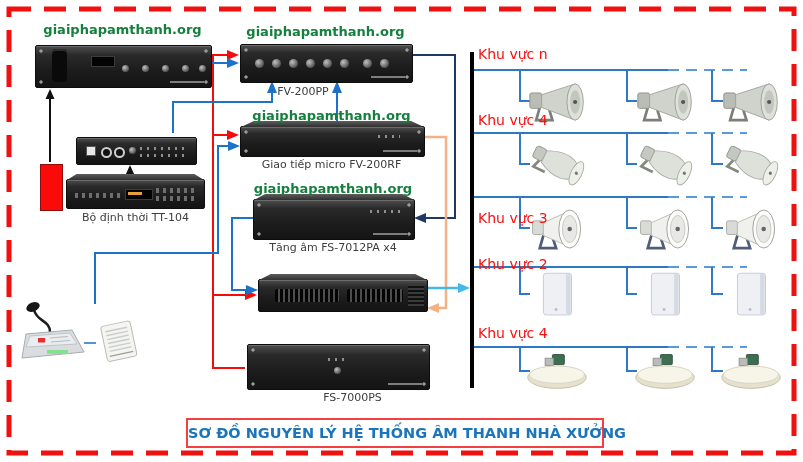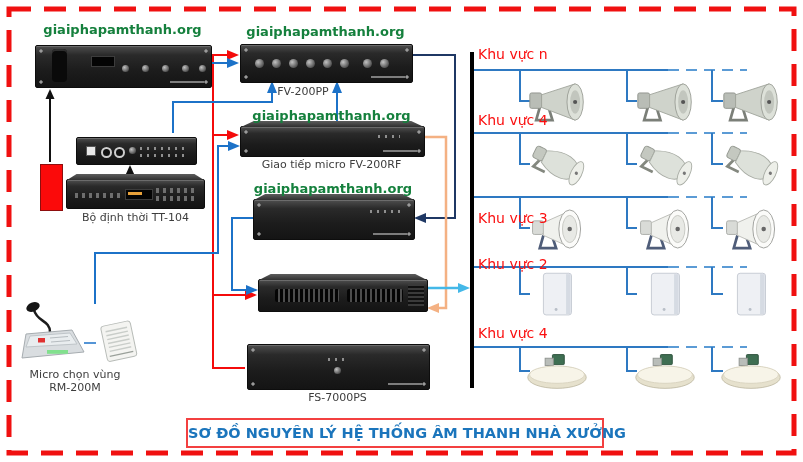--- a/index.html
+++ b/index.html
@@ -275,27 +275,24 @@
     <div class="ticks" style="left:80px;top:13px;width:20px;height:3px;"></div>
     <div class="tagline"></div>
   </div>
 
   <div class="wm" style="left:35px;top:22px;width:175px;">giaiphapamthanh.org</div>
   <div class="wm" style="left:240px;top:24px;width:171px;">giaiphapamthanh.org</div>
   <div class="wm" style="left:240px;top:108px;width:183px;">giaiphapamthanh.org</div>
   <div class="wm" style="left:253px;top:181px;width:160px;">giaiphapamthanh.org</div>
 
   <div class="lbl" style="left:48px;top:211px;width:175px;">Bộ định thời TT-104</div>
-  <div class="lbl" style="left:15px;top:368px;width:120px;">
-    <span>Micro chọn vùng</span><br>
-    <span>RM-200M</span>
-  </div>
   <div class="lbl" style="left:228px;top:85px;width:150px;">FV-200PP</div>
   <div class="lbl" style="left:240px;top:158px;width:183px;">Giao tiếp micro FV-200RF</div>
-  <div class="lbl" style="left:247px;top:391px;width:181px;">FS-7000PS</div>
+  <div class="lbl" style="left:253px;top:241px;width:160px;">Tăng âm FS-7012PA x4</div>
+  <div class="lbl" style="left:262px;top:391px;width:181px;">FS-7000PS</div>
 
   <div class="zlbl" style="top:46px;">Khu vực n</div>
   <div class="zlbl" style="top:112px;">Khu vực 4</div>
   <div class="zlbl" style="top:184px;margin-top:26px;">Khu vực 3</div>
   <div class="zlbl" style="top:256px;">Khu vực 2</div>
   <div class="zlbl" style="top:325px;">Khu vực 4</div>
 
   <svg class="spk" style="left:528px;top:80px;" width="58" height="44">
       <use href="#sp-horn"></use>
     </svg>

